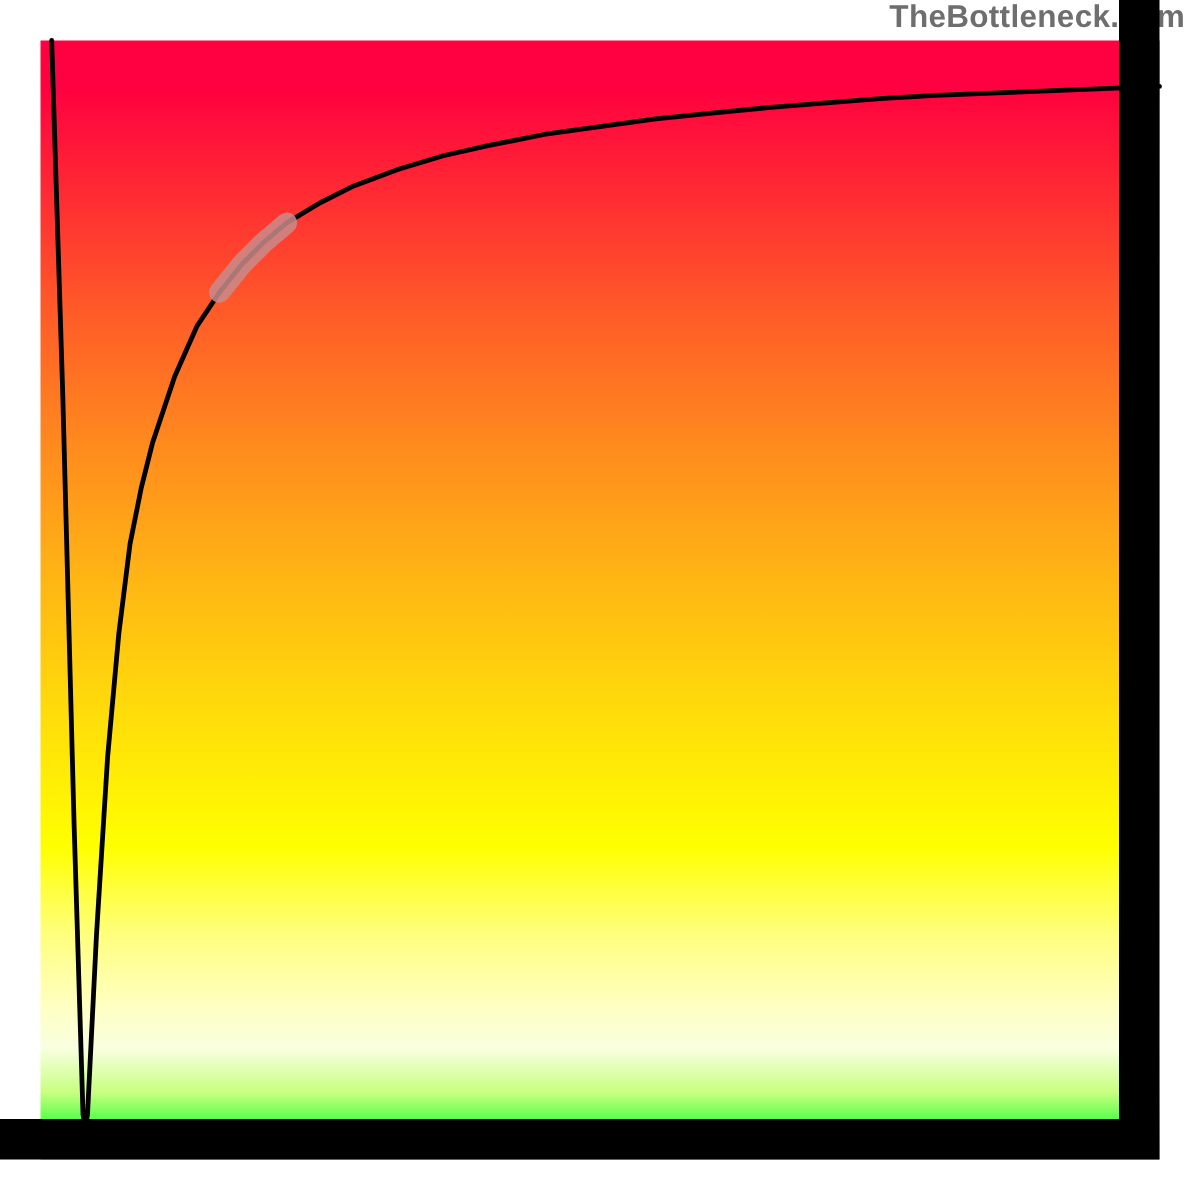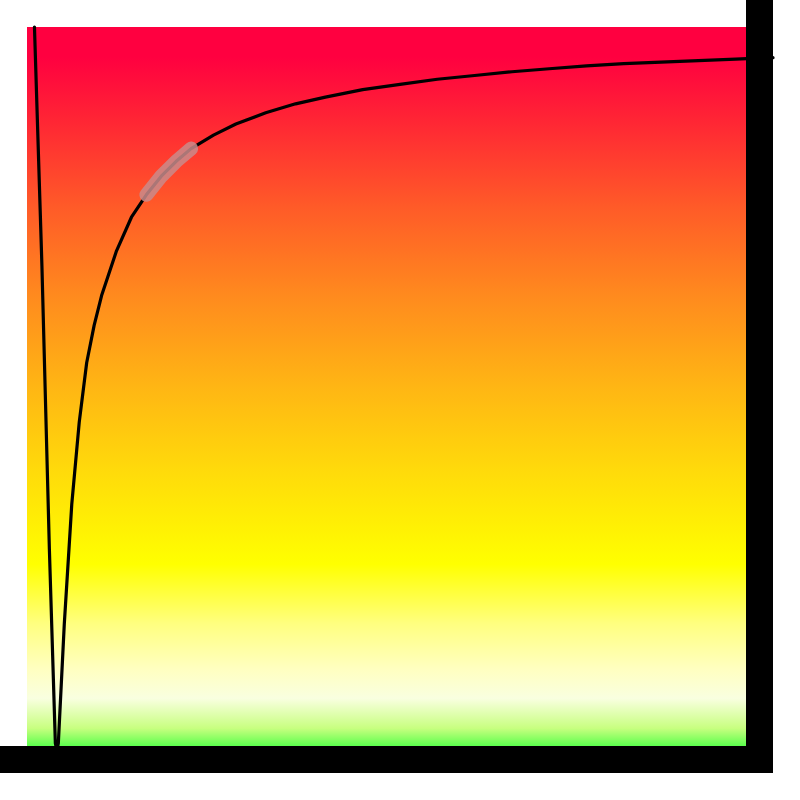--- a/index.html
+++ b/index.html
@@ -70,20 +70,21 @@
     inset: 0;
     width: 746px;
     height: 746px;
     overflow: visible;
   }
 </style>
 </head>
 <body>
 <div class="wrap">
 
+  <div class="attribution">TheBottleneck.com</div>
 
   <div class="plot">
     <div class="gradient-bg"></div>
 
     <svg class="curve" viewBox="0 0 746 746" preserveAspectRatio="none">
       <path id="curve-path" fill="none" stroke="#000000" stroke-width="3.2" stroke-linecap="round" stroke-linejoin="round" d="M7.46 0.00 L14.92 238.72 L22.38 522.20 L28.35 716.16 L29.84 723.62 L31.33 716.16 L37.30 596.80 L44.76 477.44 L52.22 395.38 L59.68 335.70 L67.14 298.40 L74.60 268.56 L89.52 223.80 L104.44 190.23 L119.36 167.85 L134.28 149.20 L149.20 134.28 L164.12 121.60 L186.50 108.17 L208.88 96.98 L238.72 85.79 L268.56 76.84 L298.40 70.12 L335.70 62.66 L373.00 57.44 L410.30 52.22 L447.60 48.49 L484.90 44.76 L522.20 41.78 L559.50 38.79 L596.80 36.55 L634.10 35.06 L671.40 33.57 L708.70 32.08 L746.00 30.59"></path>
       <path id="highlight-path" fill="none" stroke="#c98b8b" stroke-opacity="0.85" stroke-width="14" stroke-linecap="round" d="M119.36 167.85 L134.28 149.20 L149.20 134.28 L164.12 121.60"></path>
     </svg>
   </div>
 

